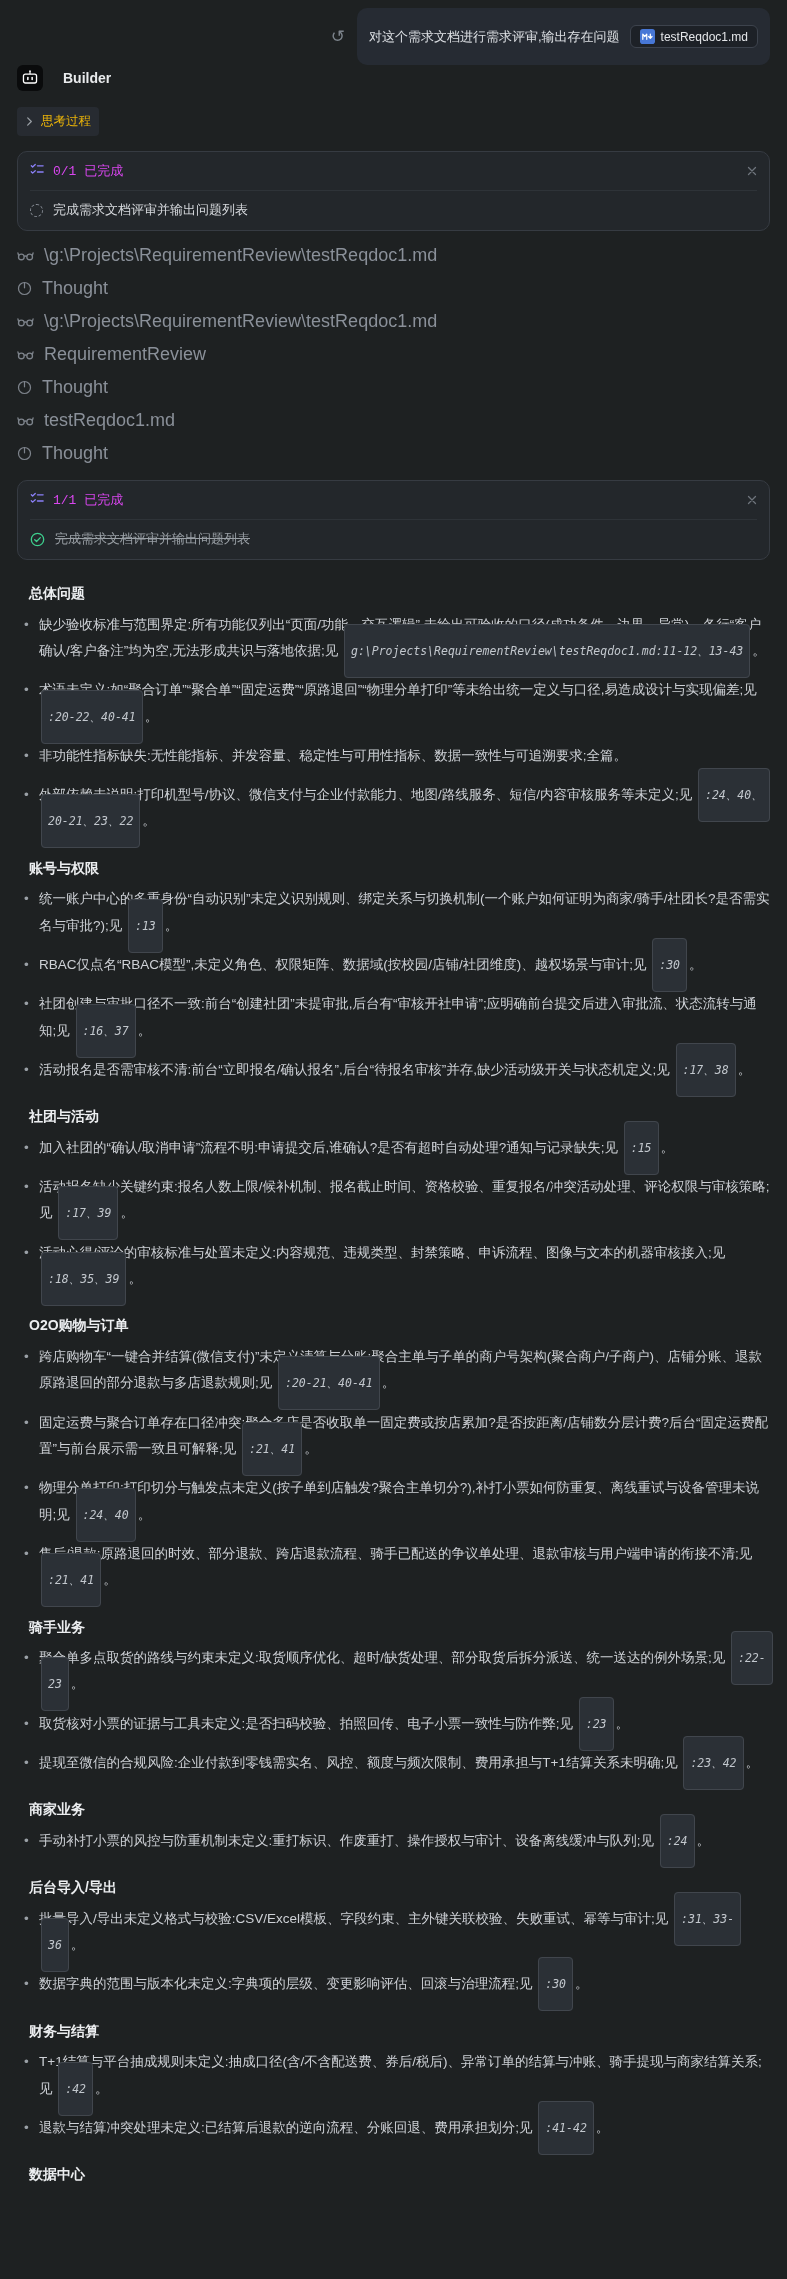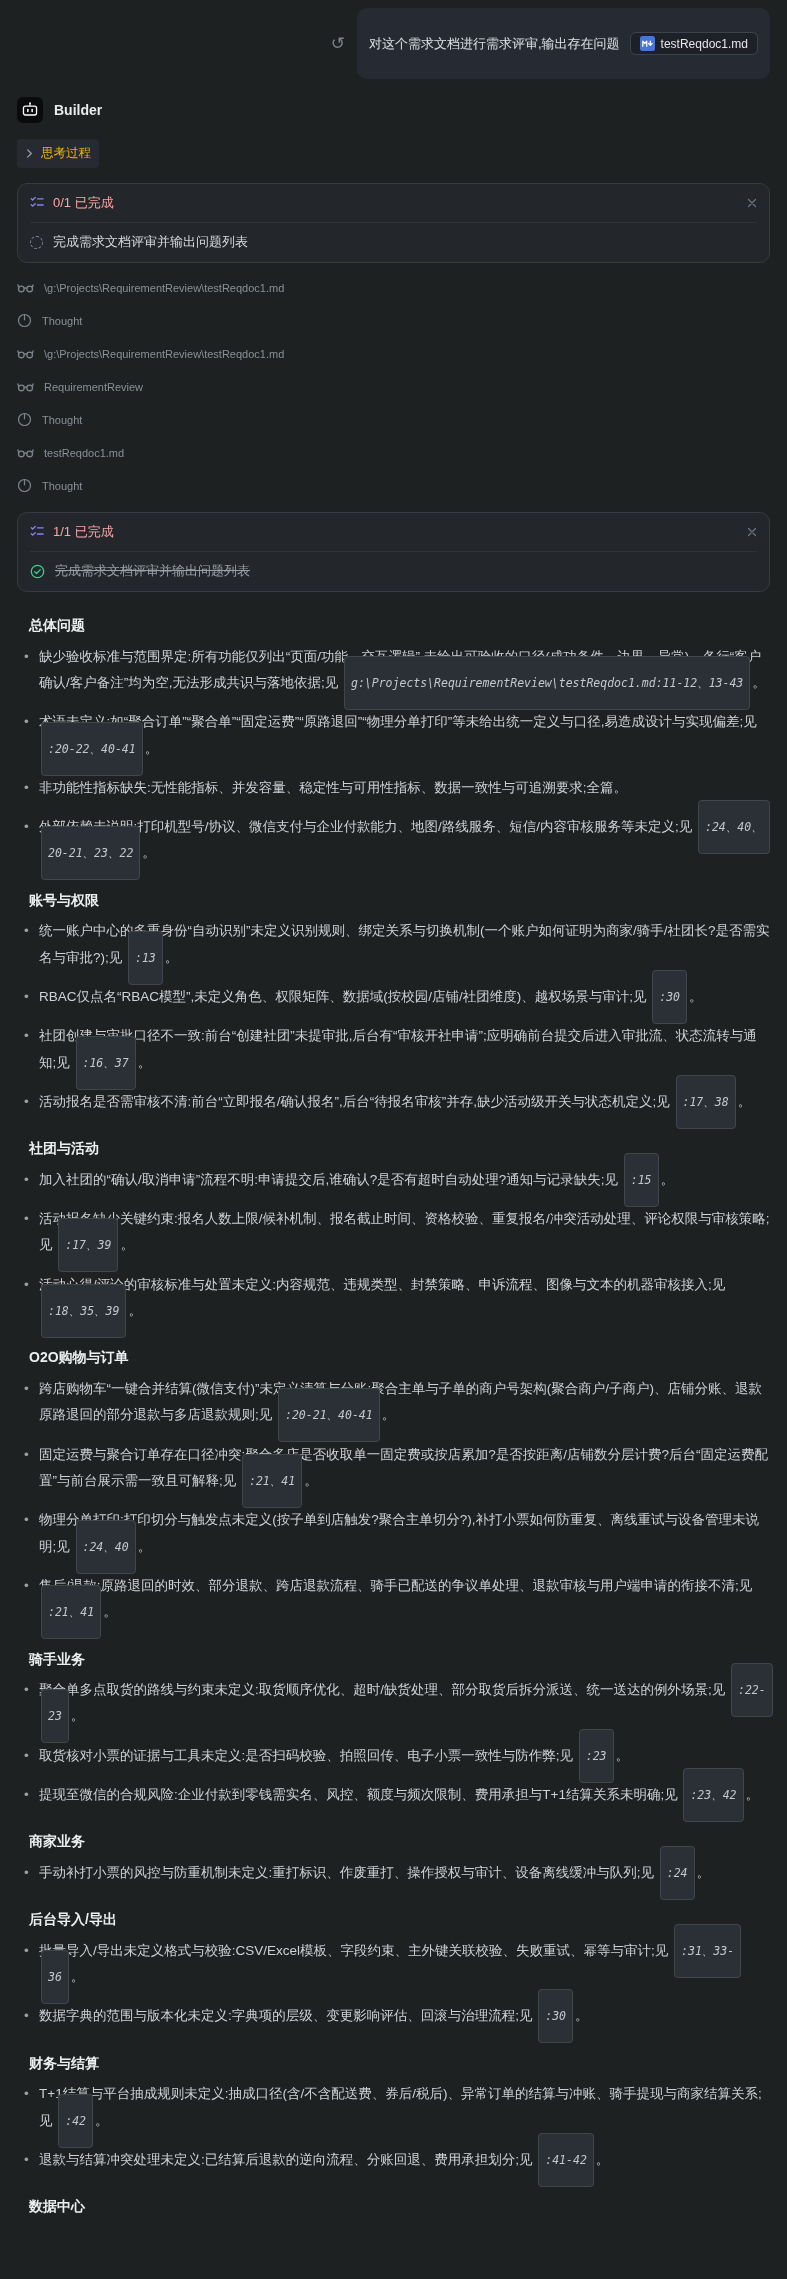--- a/index.html
+++ b/index.html
@@ -8,59 +8,59 @@
     width: 787px; min-height: 2279px; margin: 0 auto;
     font-family: "Liberation Sans", "DejaVu Sans", sans-serif;
     color: #ced1d6; overflow-x: hidden;
   }
   .page { padding: 6px 17px 28px 17px; }
 
   
   .msg-row { display:flex; justify-content:flex-end; align-items:center; gap:12px; padding-top:2px; }
   .undo { color:#7c838b; font-size:17px; line-height:1; cursor:pointer; }
   .bubble {
-    background:#262b33; border-radius:10px; padding:24px 12px;
+    background:#262b33; border-radius:10px; padding:17px 12px;
     display:flex; align-items:center; gap:10px; font-size:13px; color:#dde0e4;
     max-width:560px;
   }
   .file-chip {
     display:inline-flex; align-items:center; gap:6px;
     background:#1d2127; border:1px solid #3d434d; border-radius:6px;
     padding:3px 9px; font-size:12px; color:#e4e6e9; white-space:nowrap; cursor:pointer;
   }
   .file-chip svg { display:block; }
 
   
-  .agent-row { display:flex; align-items:center; gap:11px; margin-top:18px; }
+  .agent-row { display:flex; align-items:center; gap:20px; }
   .agent-avatar { width:26px; height:26px; border-radius:6px; background:#0a0b0c; display:flex; align-items:center; justify-content:center; }
   .agent-name { font-size:14px; font-weight:bold; color:#e9ebed; }
 
   
   .think-pill {
     margin-top:16px; display:inline-flex; align-items:center; gap:7px;
     background:#272b31; border-radius:4px; padding:6px 8px;
     font-size:12.5px; color:#eab308; cursor:pointer;
   }
   .think-pill .chev { color:#9aa0a6; display:flex; }
 
   
   .todo-panel {
     margin-top:15px; background:#23272b; border:1px solid #363b42; border-radius:10px;
     padding:0 12px;
   }
-  .todo-head { display:flex; align-items:center; gap:9px; height:38px; font-size:13px; color:#fca5a5; }
+  .todo-head { display:flex; align-items:center; gap:9px; height:38px; font-size:13px; color:#d946ef;font-family:Liberation Mono, monospace; }
   .todo-head .spacer { flex:1; }
   .collapse-x { color:#6e747c; cursor:pointer; display:flex; }
   .todo-body { border-top:1px solid #2e3338; padding:10px 0 11px; display:flex; align-items:center; gap:10px; font-size:13px; color:#d7dade; }
   .spinner { width:13px; height:13px; border:1.5px dashed #8a9099; border-radius:50%; flex:0 0 auto; }
   .done-text { color:#9aa0a6; text-decoration:line-through; }
 
   
   .tool-list { margin-top:8px; }
-  .tool-row { display:flex; align-items:center; gap:10px; height:33px; font-size:11px; color:#8a9099; cursor:pointer; }
+  .tool-row { display:flex; align-items:center; gap:10px; height:33px; font-size:18px; color:#8a9099; cursor:pointer; }
   .tool-row svg { flex:0 0 auto; }
 
   
   .report { margin-top:14px; font-size:13.5px; line-height:1.95; color:#ced1d6; }
   .md-h { font-size:14px; font-weight:bold; color:#eceef0; margin:24px 12px 8px; line-height:1.4; }
   .report ul { list-style:none; }
   .report li { position:relative; padding-left:22px; margin:8px 0 13px; }
   .report li::before { content:"•"; position:absolute; left:7px; top:0; color:#9aa0a6; }
   code.chip {
     font-family:"DejaVu Sans Mono","Liberation Mono",monospace;

